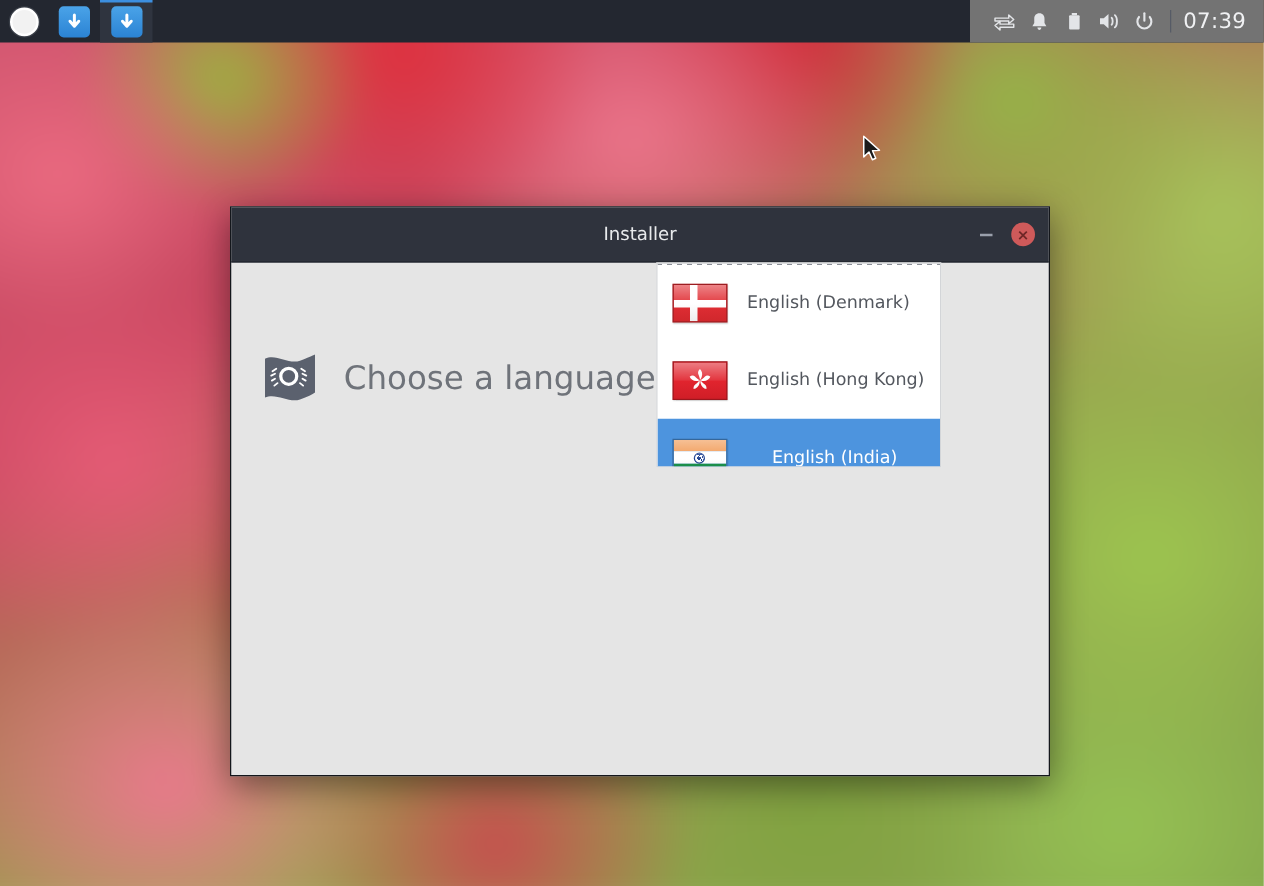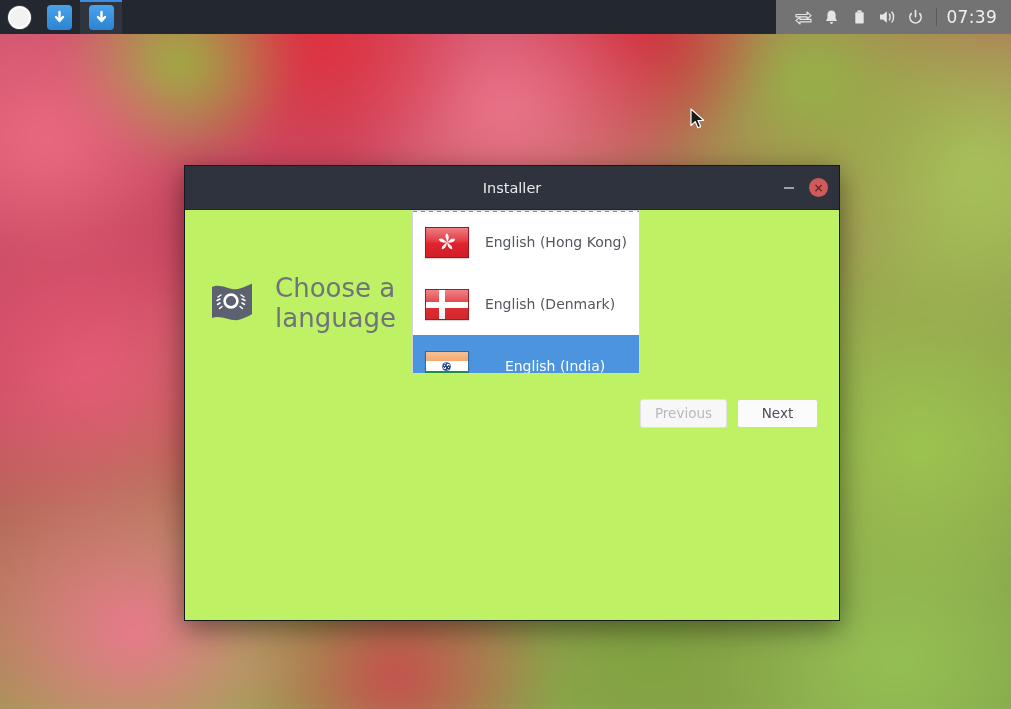--- a/index.html
+++ b/index.html
@@ -120,21 +120,21 @@
     padding-right: 4px;
   }
 
   
   #dialog {
     position: absolute;
     left: 184px;
     top: 165px;
     width: 656px;
     height: 456px;
-    background: #bef264;
+    background: #e5e5e5;
     border: 1px solid #14171c;
     box-shadow: 0 8px 26px rgba(0,0,0,0.45);
     z-index: 30;
     display: flex;
     flex-direction: column;
   }
 
   .titlebar {
     height: 44px;
     background: #2f333d;
@@ -416,65 +416,61 @@
             <circle cx="24" cy="20" r="6.4" fill="none" stroke="#ffffff" stroke-width="2.6"></circle>
             <path d="M14 14 L11 16 M13 18 L10 19.5 M13 22 L10.5 23.5 M15 25.5 L12.5 27.5" stroke="#ffffff" stroke-width="1.5" stroke-linecap="round"></path>
             <path d="M34 14 L37 16 M35 18 L38 19.5 M35 22 L37.5 23.5 M33 25.5 L35.5 27.5" stroke="#ffffff" stroke-width="1.5" stroke-linecap="round"></path>
           </svg>
         </div>
         <div class="header-title">Choose a language</div>
       </div>
 
       <div class="lang-list">
         <div class="focus-dash-top"></div>
+
+        <div class="lang-row">
+          <div class="flag flag-dk">
+            <div class="cross-v"></div>
+            <div class="cross-h"></div>
+            <div class="flag-gloss"></div>
+          </div>
+          <div class="lang-label">English (Denmark)</div>
+        </div>
 
         <div class="lang-row">
           <div class="flag flag-hk">
             <svg width="24" height="24" viewBox="0 0 24 24">
               <g fill="#ffffff">
                 <path d="M12 3.2 C13.6 5 14.2 7 13.4 9.4 C12.9 10.9 12.4 11.4 12 12 C11.8 10.2 11.1 8.4 10.6 7.2 C10.1 5.8 10.8 4.2 12 3.2 Z"></path>
                 <path d="M20.3 9.3 C19.2 11.4 17.6 12.6 15 12.7 C13.4 12.7 12.8 12.4 12.1 12.1 C13.7 11.3 15.1 10 16 9.1 C17.1 8.1 18.9 8.2 20.3 9.3 Z"></path>
                 <path d="M17.1 19.2 C14.8 18.8 13.3 17.5 12.6 15 C12.2 13.5 12.3 12.8 12.4 12.1 C13.4 13.6 14.9 14.7 15.9 15.5 C17.1 16.4 17.4 18.1 17.1 19.2 Z"></path>
                 <path d="M6.9 19.2 C6.6 18 7 16.4 8.2 15.5 C9.2 14.7 10.7 13.6 11.6 12.1 C11.8 12.8 11.9 13.5 11.5 15 C10.8 17.5 9.2 18.8 6.9 19.2 Z"></path>
                 <path d="M3.7 9.3 C5.1 8.2 6.9 8.1 8 9.1 C8.9 10 10.3 11.3 11.9 12.1 C11.2 12.4 10.6 12.7 9 12.7 C6.4 12.6 4.8 11.4 3.7 9.3 Z"></path>
               </g>
             </svg>
             <div class="flag-gloss"></div>
           </div>
           <div class="lang-label">English (Hong Kong)</div>
         </div>
 
-        <div class="lang-row">
-          <div class="flag flag-dk">
-            <div class="cross-v"></div>
-            <div class="cross-h"></div>
-            <div class="flag-gloss"></div>
-          </div>
-          <div class="lang-label">English (Denmark)</div>
-        </div>
-
         <div class="lang-row selected">
           <div class="flag flag-in">
             <div class="band saffron"></div>
             <div class="band white">
                 <div class="chakra"></div>
               </div>
             <div class="band green"></div>
             <div class="flag-gloss"></div>
           </div>
           <div class="lang-label">English (India)</div>
 
         </div>
 
       </div>
 
-      <div class="dialog-footer">
-        <div class="dlg-btn disabled">Previous</div>
-        <div class="dlg-btn">Next</div>
-      </div>
 
     </div>
   </div>
 
   <div id="cursor">
     <svg width="16" height="23" viewBox="0 0 16 23">
       <path d="M1 1 L1 17.5 L5.2 13.6 L7.9 19.8 L10.6 18.6 L8 12.6 L13.6 12.3 Z" fill="#1b1b1b" stroke="#ffffff" stroke-width="1.2" stroke-linejoin="round"></path>
     </svg>
   </div>
 

